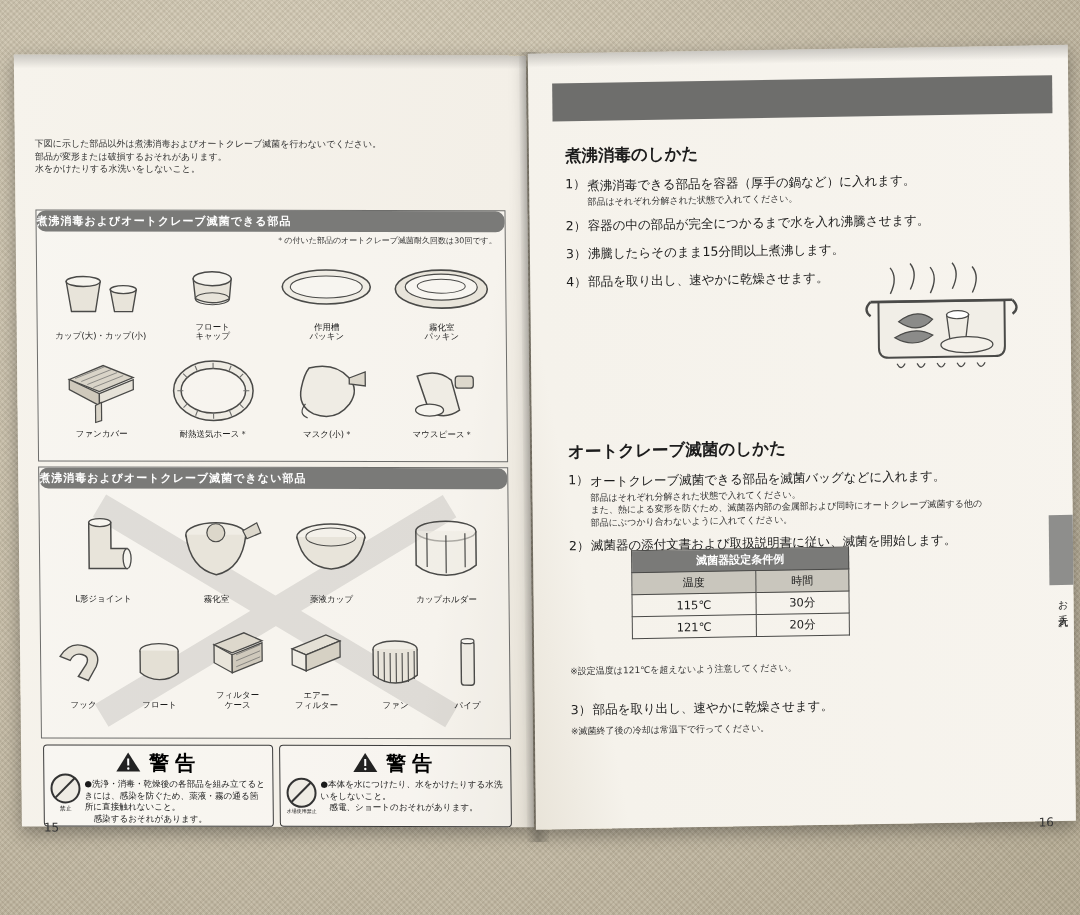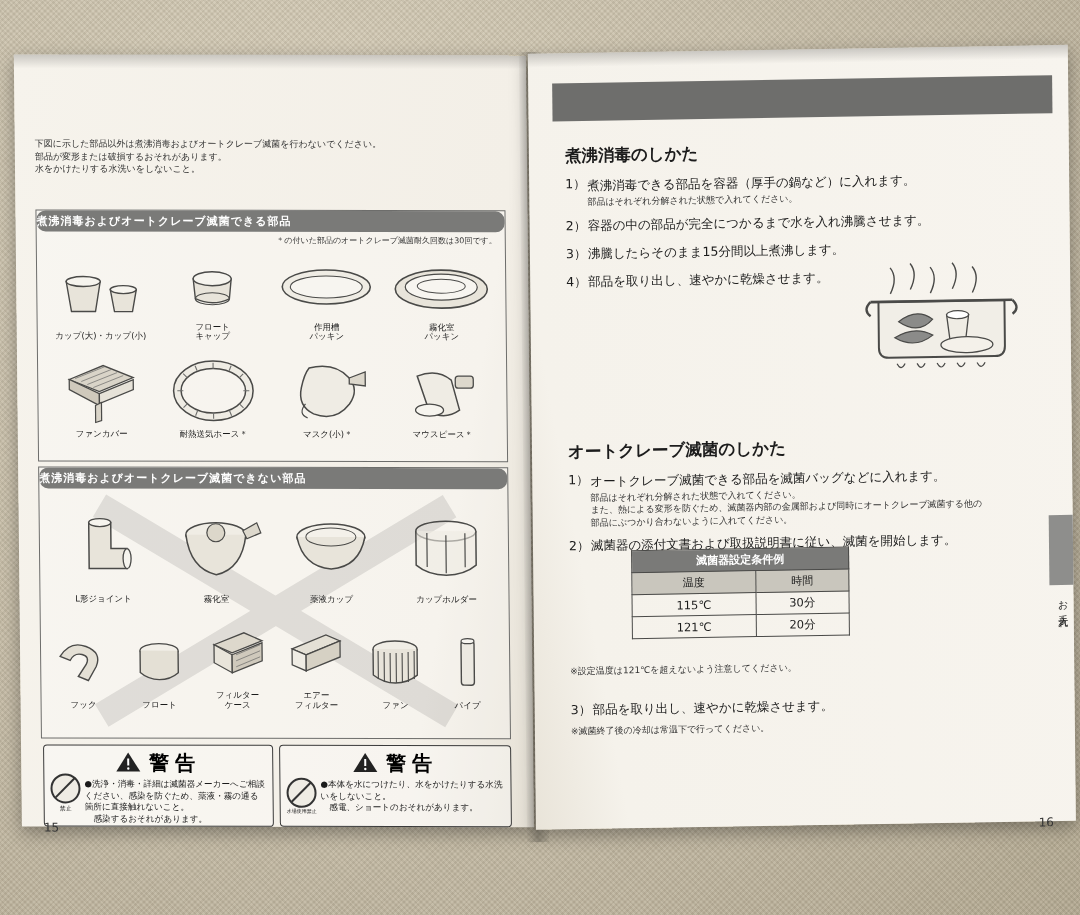--- a/index.html
+++ b/index.html
@@ -352,21 +352,21 @@
         <div class="warnhdr">
           <span>
             <svg width="26" height="22" viewBox="0 0 26 22">
                 <path d="M13 2 L25 21 L1 21 Z" fill="#222"></path>
                 <path d="M13 8 v7" stroke="#fff" stroke-width="2"></path>
                 <circle cx="13" cy="18" r="1.2" fill="#fff"></circle>
               </svg>
           </span>
           <span class="w">警告</span>
         </div>
-        <div class="warnbody" style="white-space:pre-line">●洗浄・消毒・詳細は滅菌器メーカーへご相談ください、感染を防ぐため、薬液・霧の通る箇所に直接触れないこと。
+        <div class="warnbody" style="white-space:pre-line">●洗浄・消毒・乾燥後の各部品を組み立てるときには、感染を防ぐため、薬液・霧の通る箇所に直接触れないこと。
 　感染するおそれがあります。</div>
         <div class="prohib">
           <div class="circ"></div>
           <div class="lb">禁止</div>
         </div>
       </div>
 
       <div class="warnbox" style="position:absolute;left:258px;top:690px;width:230px;height:80px;">
         <div class="warnhdr">
           <span>

